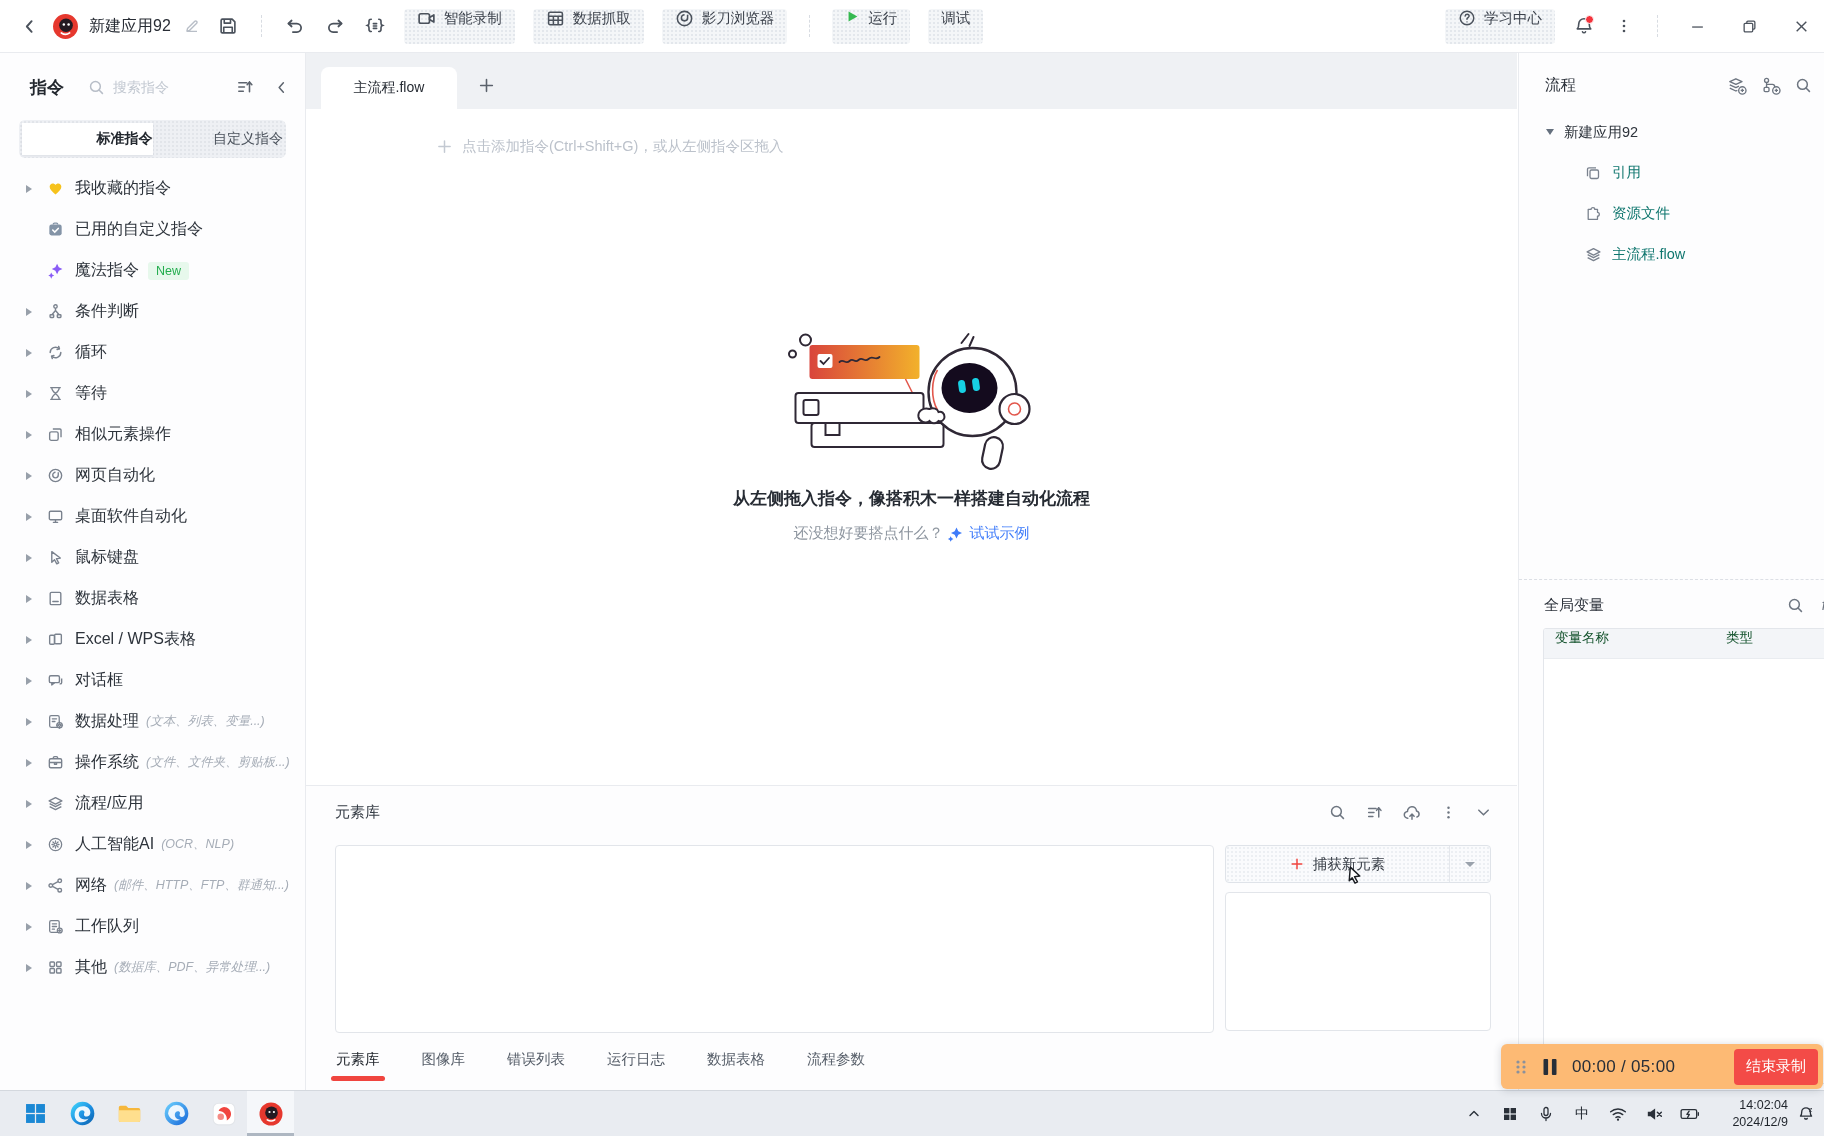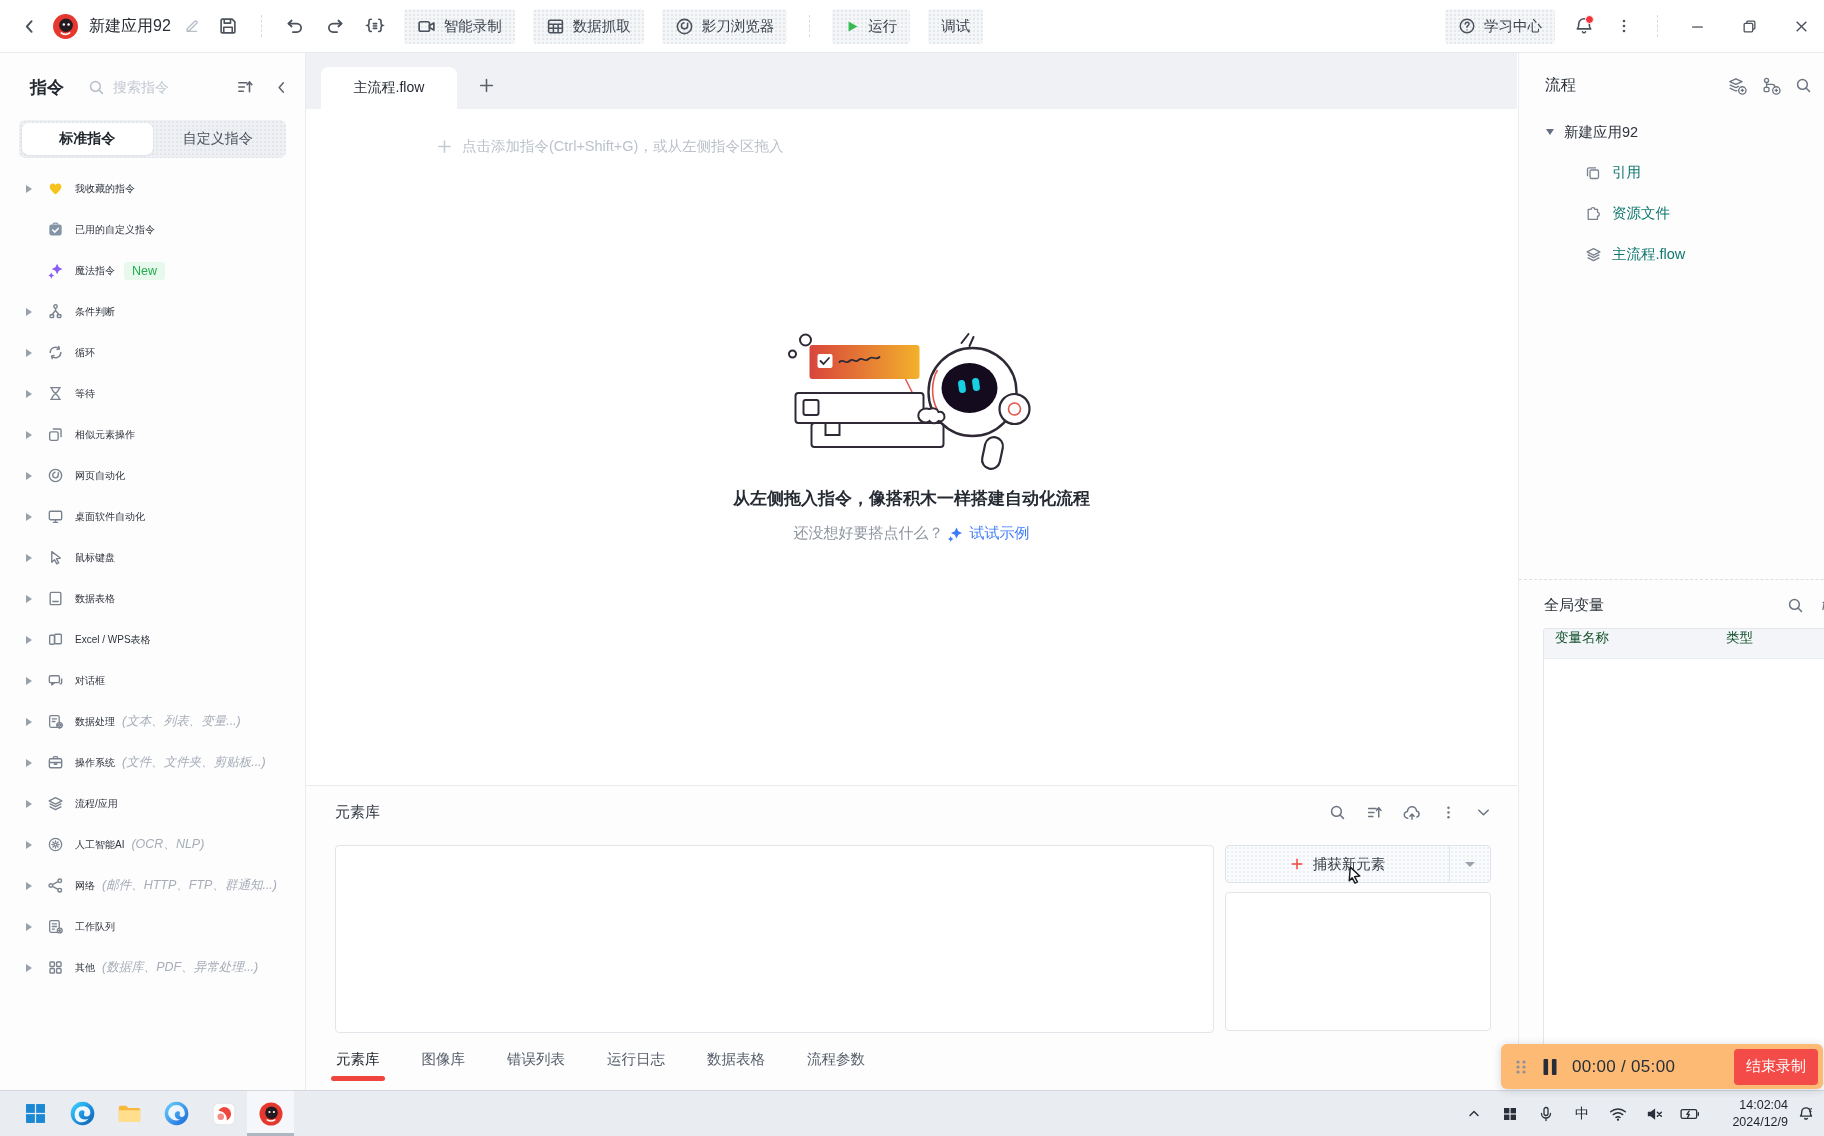--- a/index.html
+++ b/index.html
@@ -8,43 +8,43 @@
   .dots{background-image:radial-gradient(#e0e4ea 1px,transparent 1px);background-size:4px 4px}
   button{font-family:inherit;border:none;background:transparent;cursor:pointer;color:inherit}
   svg{display:block}
 
   
   .titlebar{position:absolute;left:0;top:0;right:0;height:53px;background:#fff;border-bottom:1px solid #e9ebef;display:flex;align-items:center;padding-left:12px;gap:6px;z-index:10}
   .icbtn{width:34px;height:34px;display:flex;align-items:center;justify-content:center;border-radius:4px;color:#4b525c}
   .icbtn.sm{width:26px}
   .apptitle{font-size:16px;color:#282d35;margin:0 2px 0 4px}
   .vdiv{width:1px;height:22px;border-left:1px dashed #d8dce2;margin:0 10px}
-  .tbtn{display:flex;align-items:center;gap:8px;height:35px;padding:0 13px;border-radius:4px;background:#f4f6f8;background-image:radial-gradient(#e3e7ec 1px,transparent 1px);background-size:4px 4px;font-size:14.5px;color:#3c424c;margin:0 6px}
+  .tbtn{display:flex;gap:8px;height:35px;padding:0 13px;border-radius:4px;background:#f4f6f8;background-image:radial-gradient(#e3e7ec 1px,transparent 1px);background-size:4px 4px;font-size:14.5px;color:#3c424c;margin:0 6px}
   .tb-spacer{flex:1}
   .bellwrap{position:relative}
   .reddot{position:absolute;top:6px;right:7px;width:9px;height:9px;border-radius:50%;background:#f4333c;border:1.5px solid #fff}
   .winbtn{width:46px;height:52px;display:flex;align-items:center;justify-content:center;color:#4b525c}
 
   
   .sidebar{position:absolute;left:0;top:53px;width:306px;bottom:46px;background:#fdfdfe;border-right:1px solid #e9ebef;display:flex;flex-direction:column;overflow:hidden;z-index:2}
   .sb-head{display:flex;align-items:center;padding:20px 10px 6px 30px;gap:8px}
   .sb-title{font-size:17px;font-weight:700;color:#22272e;margin-right:16px}
   .sb-search{display:flex;align-items:center;gap:8px;flex:1;color:#b7bdc7}
   .sb-search input{border:none;outline:none;width:104px;font-size:14px;color:#333;background:transparent}
   .sb-search input::placeholder{color:#c2c8d1}
   .sb-hicon{width:28px;height:28px;display:flex;align-items:center;justify-content:center;color:#5d646e}
   .sb-tabs{margin:13px 19px 0 19px;background:#eef0f4;background-image:radial-gradient(#e2e5ea 1px,transparent 1px);background-size:4px 4px;border-radius:6px;padding:3px;display:flex}
-  .sb-tab{flex:1;text-align:center;padding:7px 0;font-size:14px;color:#4b525c;border-radius:7px}
+  .sb-tab{flex:1;text-align:right;padding:7px 0;font-size:14px;color:#4b525c;border-radius:0}
   .sb-tab.active{background:#fff;font-weight:700;color:#22272e;box-shadow:0 1px 2px rgba(30,40,60,.08)}
   .sb-list{flex:1;overflow:hidden;margin-top:10px}
   .sb-item{display:flex;align-items:center;height:41px;padding-left:26px;cursor:pointer}
   .sb-arrow{width:15px;display:flex;align-items:center}
   .caret-r{width:0;height:0;border-left:6px solid #98a0aa;border-top:4.5px solid transparent;border-bottom:4.5px solid transparent}
   .sb-ico{width:21px;height:21px;margin:0 9px 0 4px;display:flex;align-items:center;justify-content:center}
-  .sb-label{font-size:10px;color:#2d333b;white-space:nowrap}
+  .sb-label{font-size:16px;color:#2d333b;white-space:nowrap}
   .sb-note{font-size:12.5px;color:#a6adb7;font-style:italic;margin-left:7px;white-space:nowrap}
   .badge{margin-left:9px;background:#e7f8ec;color:#23ad4e;font-size:12.5px;padding:2px 8px;border-radius:3px}
 
   
   .center{position:absolute;left:306px;top:53px;width:1211px;bottom:46px;display:flex;flex-direction:column;z-index:1}
   .tabbar{height:56px;background:#eff1f4;display:flex;align-items:flex-end;padding-left:15px}
   .ftab{width:136px;height:42px;background:#fff;border-radius:8px 8px 0 0;display:flex;align-items:center;justify-content:center;font-size:14px;color:#262b33}
   .addtab{width:30px;height:30px;margin:0 0 9px 14px;display:flex;align-items:center;justify-content:center;color:#5a616b;border-radius:4px}
   .canvas{flex:1;background:#fff;position:relative}
   .add-hint{position:absolute;left:131px;top:28px;display:flex;align-items:center;gap:10px;color:#bcc2cb;font-size:14.5px;cursor:pointer}

